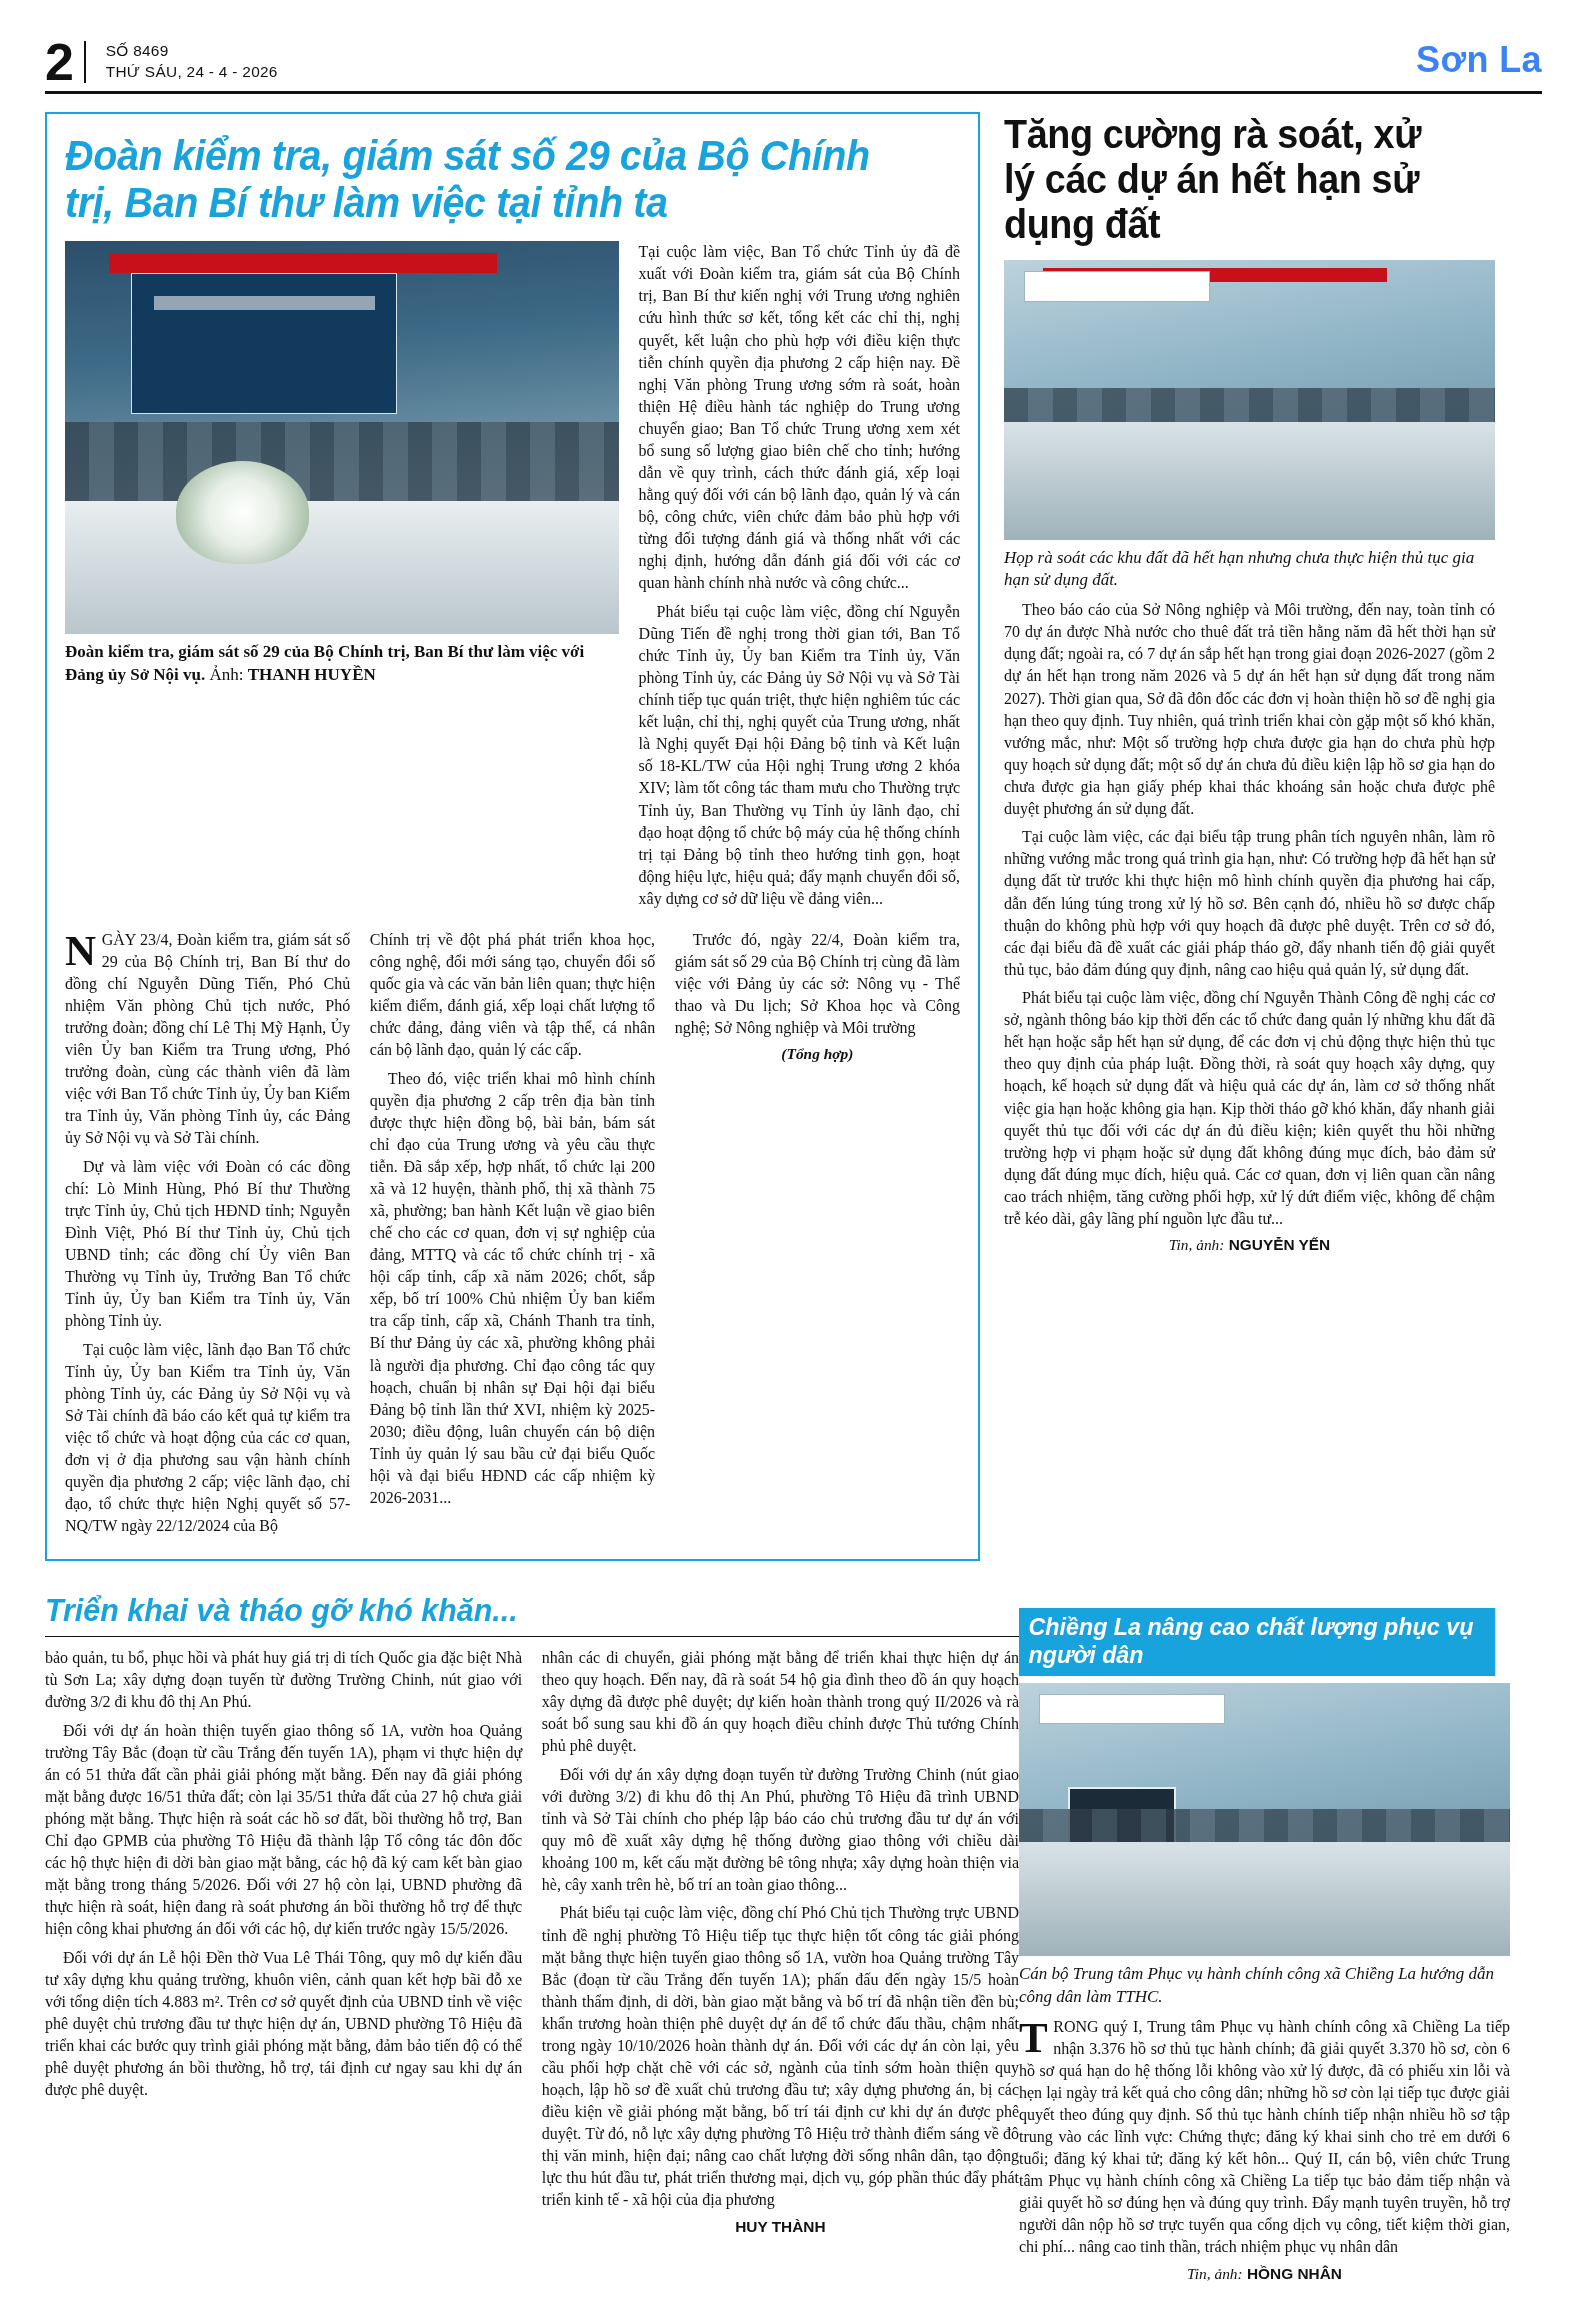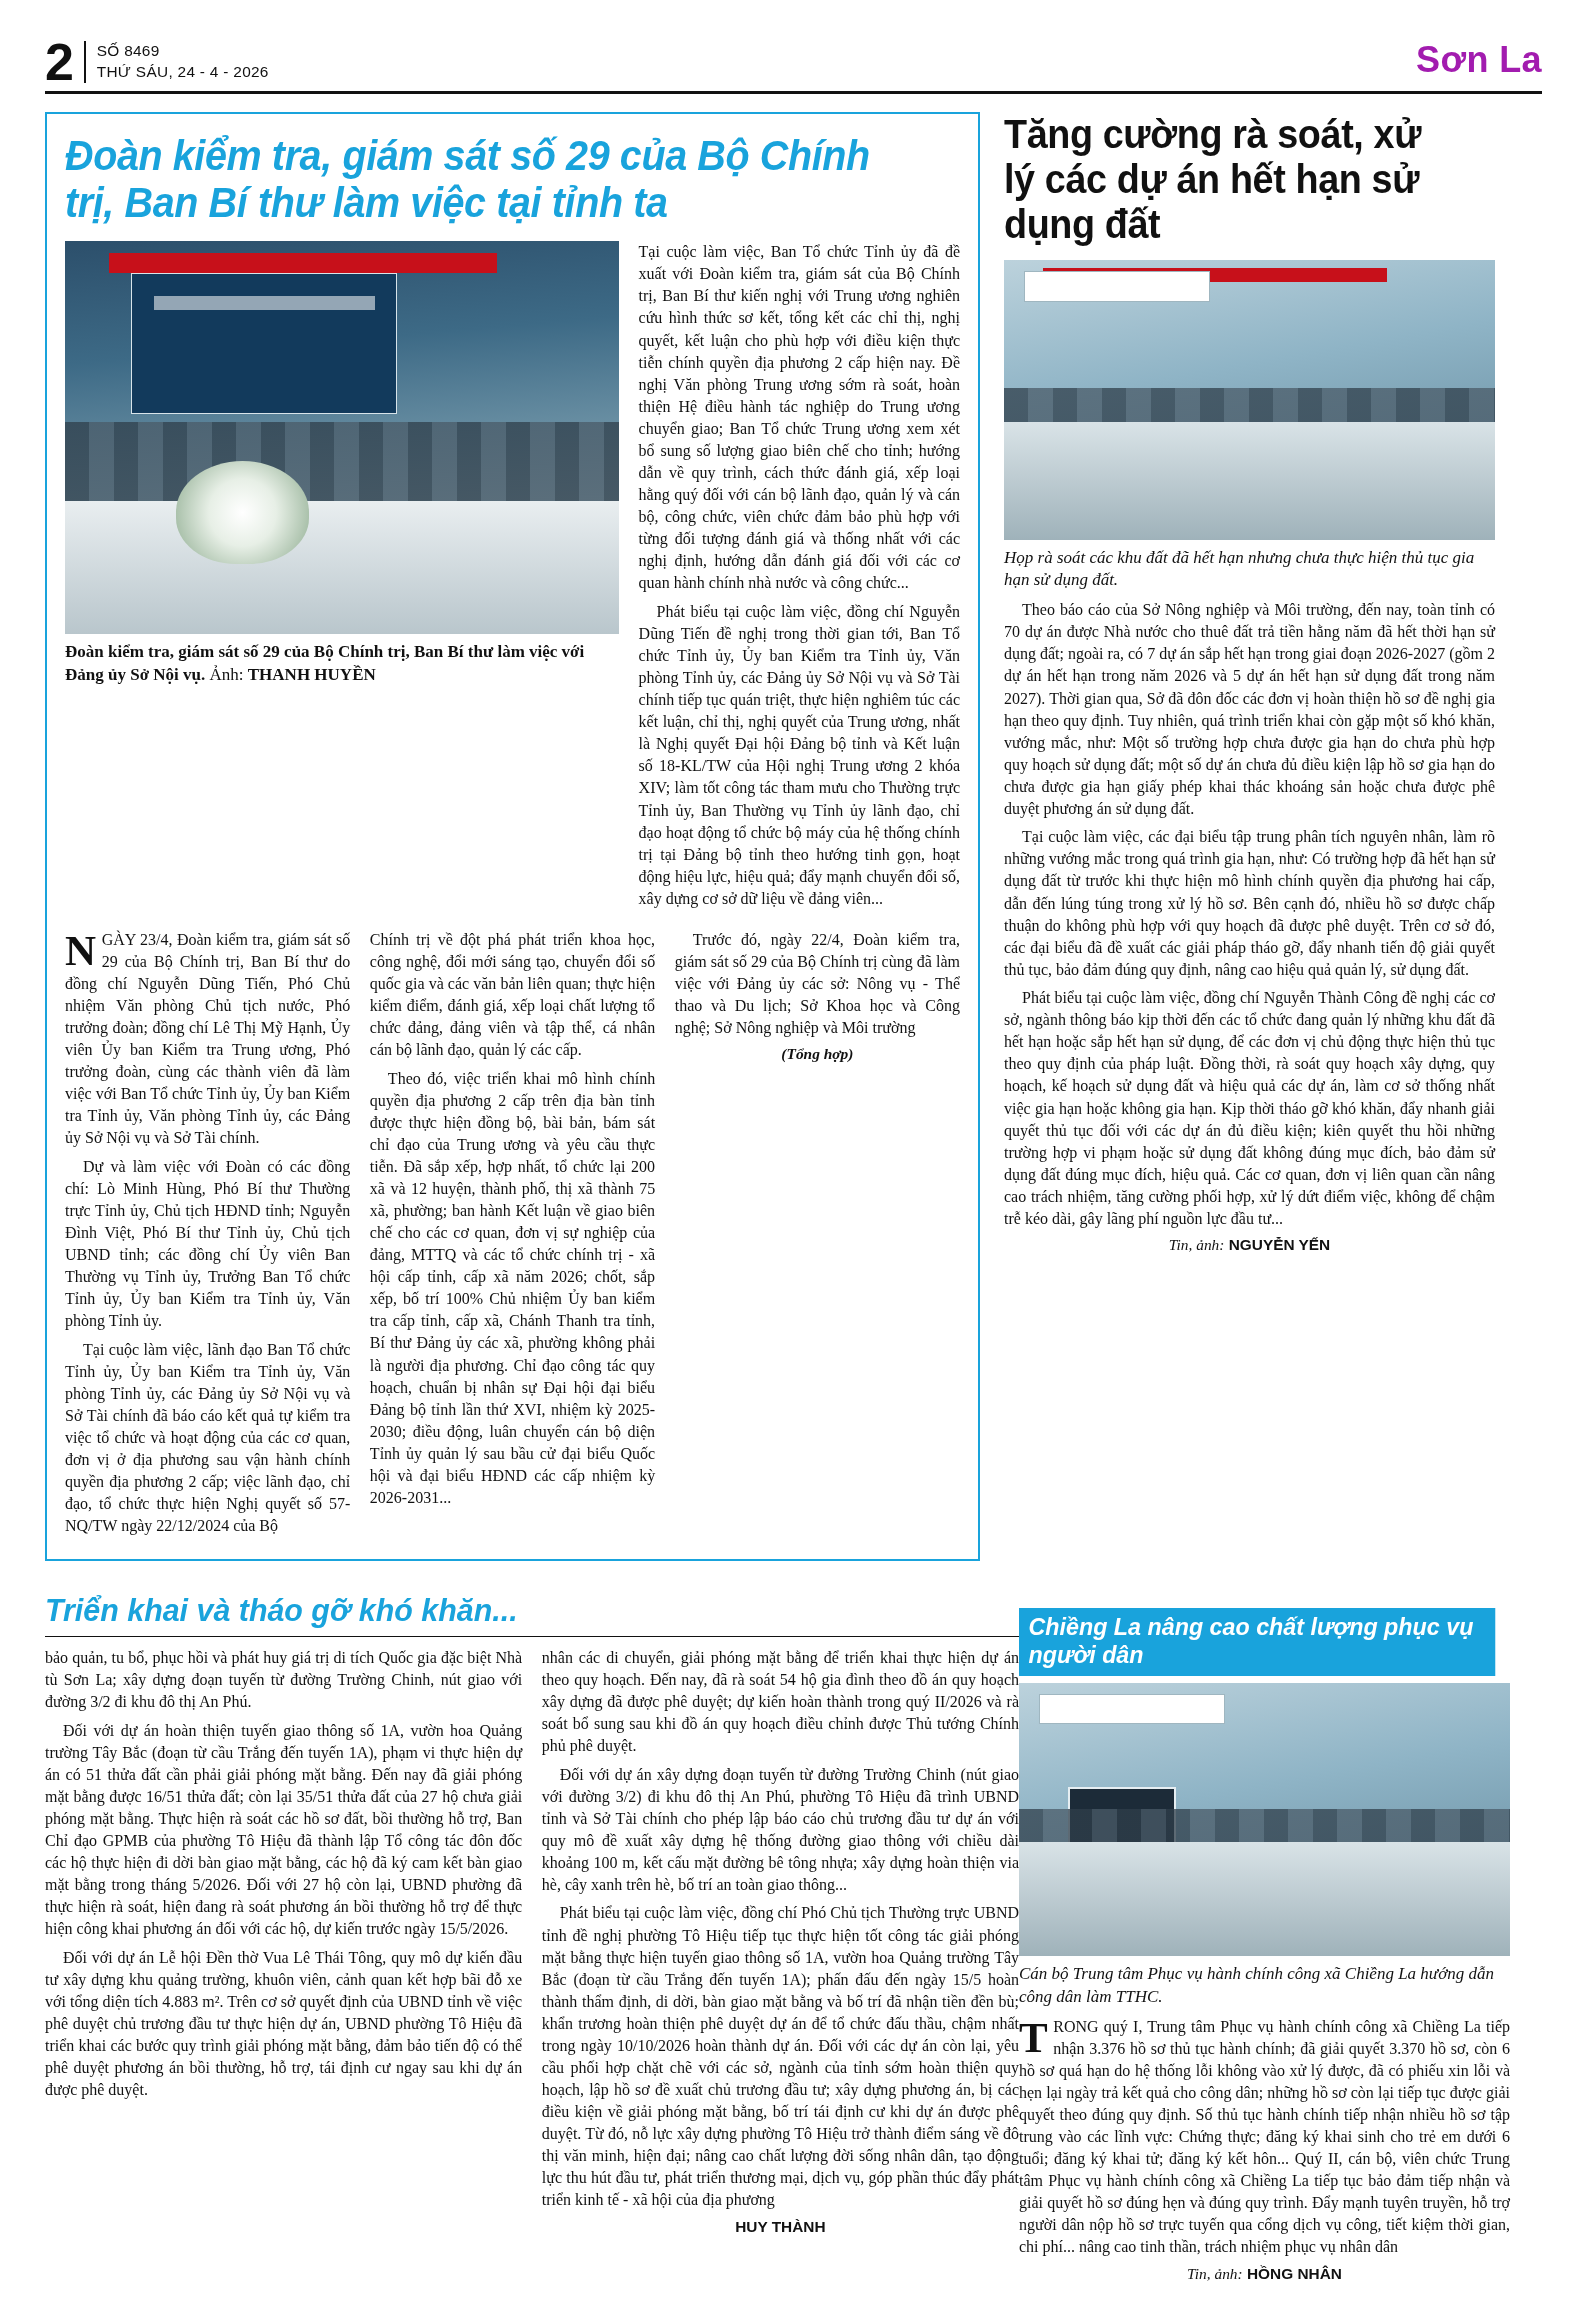--- a/index.html
+++ b/index.html
@@ -28,32 +28,32 @@
   .mast-left { display: flex; align-items: center; gap: 9.8px; }
   .page-num {
     font-family: "Liberation Sans", sans-serif;
     font-size: 52px;
     font-weight: 700;
     line-height: 0.85;
     color: #111;
   }
   .mast-meta {
     border-left: 2.1px solid #111;
-    padding-left: 11px;
+    padding-left: 20px;
     font-family: "Liberation Sans", sans-serif;
     font-size: 15.4px;
     line-height: 1.35;
     letter-spacing: 0.3px;
   }
   .mast-right {
     font-family: "Liberation Sans", sans-serif;
     font-size: 36px;
     font-weight: 700;
     letter-spacing: 0.4px;
-    color: #a21caf;
+    color: #3b82f6;
     padding-bottom: 2.8px;
   }
 
   
   .top-area {
     display: flex;
     gap: 24px;
     margin-top: 18px;
   }
   .left-box {

